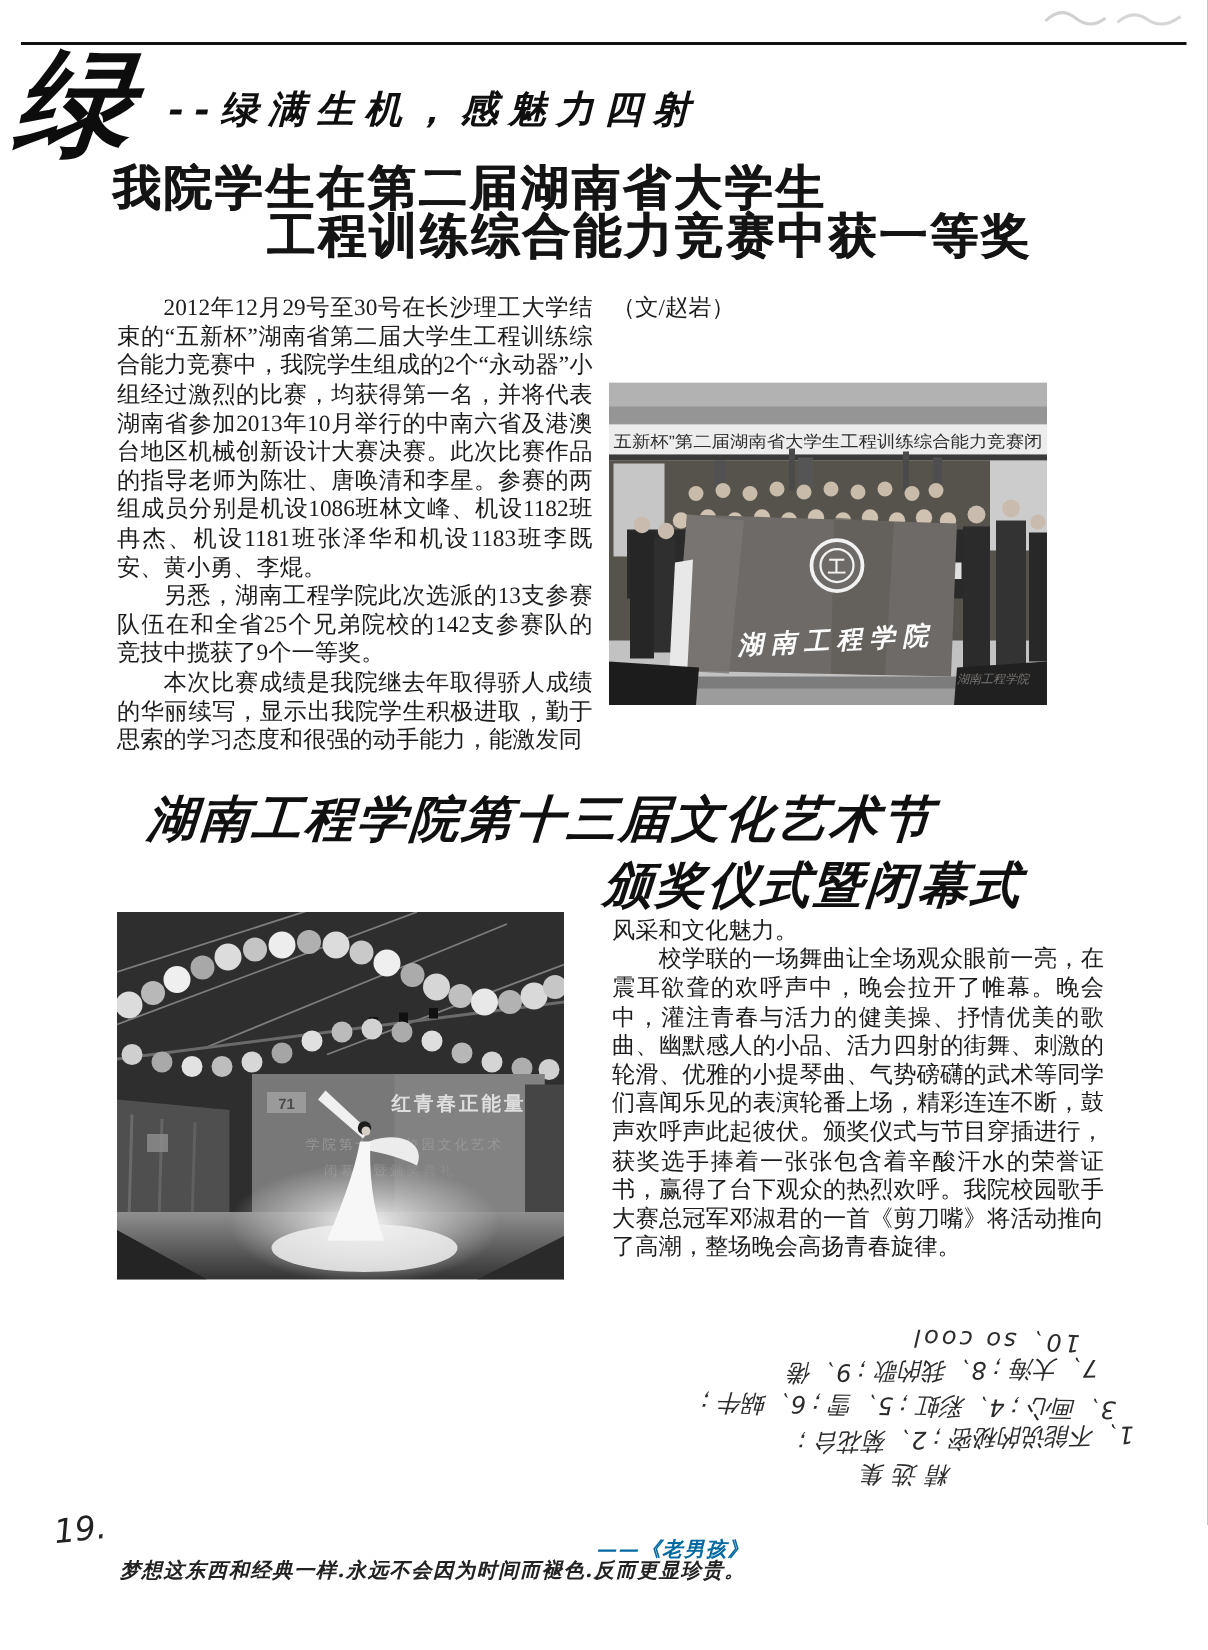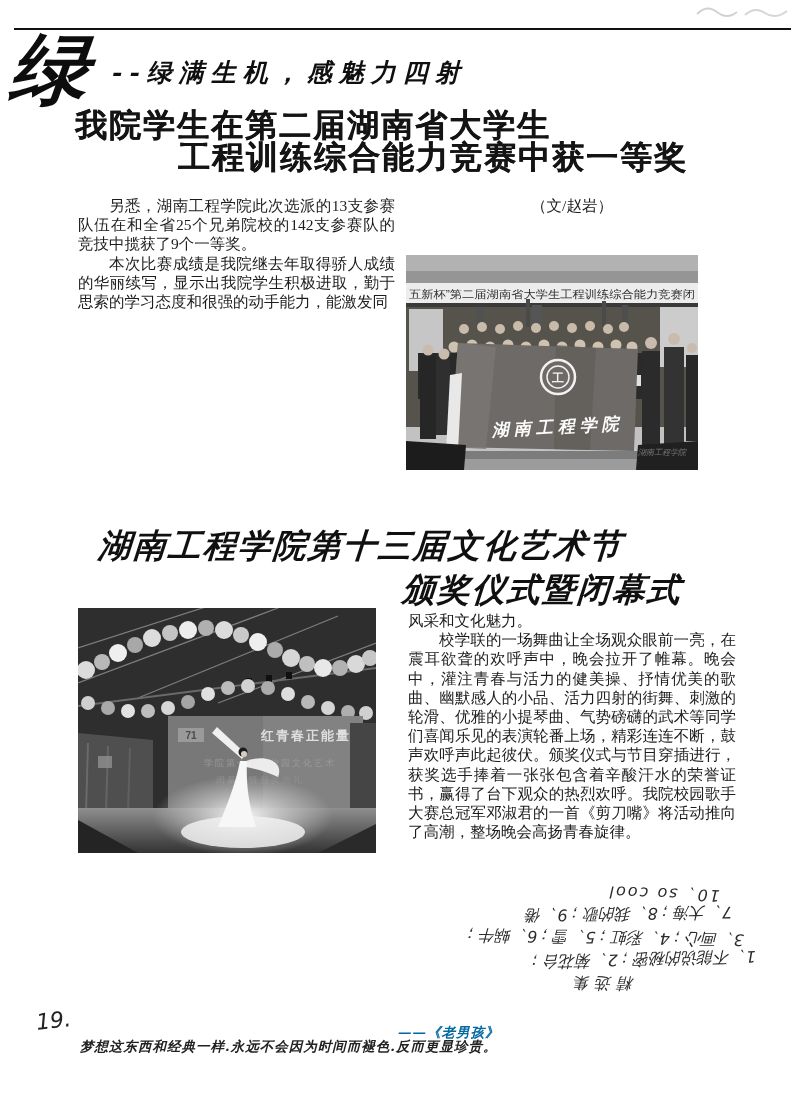--- a/index.html
+++ b/index.html
@@ -35,21 +35,21 @@
   .col {
     font-size:15.5px; line-height:19.2px; text-align:justify; color:#1c1c1c;
     font-family:"Liberation Serif","DejaVu Serif",serif;
   }
   .col p { margin:0; text-indent:2em; }
   .col p.noindent { text-indent:0; }
   .a1-left  { left:78px;  top:196px; width:317px; }
   .a1-right { left:408px; top:196px; width:328px; }
   .a2-right { left:408px; top:611px; width:328px; }
   .a2-left  { left:78px;  top:876px; width:317px; }
-  .byline  { text-align:center; margin-top:5px; text-indent:0 !important; }
+  .byline  { text-align:left; margin-top:5px; text-indent:0 !important; }
 
   
   .t2 {
     font-family:"DejaVu Serif",serif; font-weight:bold; font-style:italic;
     color:#101010; font-size:33px; letter-spacing:2px; white-space:nowrap;
     transform:skewX(-4deg);
   }
   .t2-l1 { left:98px;  top:524px; }
   .t2-l2 { left:402px; top:568px; }
 
@@ -97,20 +97,21 @@
     <path d="M50,13 Q60,4 70,11 T92,9" fill="none" stroke="#a5a5a5" stroke-width="2"></path>
   </svg>
 
   <div class="abs big-char">绿</div>
   <div class="abs slogan">--绿满生机，感魅力四射</div>
 
   <div class="abs t1 t1-l1">我院学生在第二届湖南省大学生</div>
   <div class="abs t1 t1-l2">工程训练综合能力竞赛中获一等奖</div>
 
   <div class="abs col a1-left">
+    <p>2012年12月29号至30号在长沙理工大学结束的“五新杯”湖南省第二届大学生工程训练综合能力竞赛中，我院学生组成的2个“永动器”小组经过激烈的比赛，均获得第一名，并将代表湖南省参加2013年10月举行的中南六省及港澳台地区机械创新设计大赛决赛。此次比赛作品的指导老师为陈壮、唐唤清和李星。参赛的两组成员分别是机设1086班林文峰、机设1182班冉杰、机设1181班张泽华和机设1183班李既安、黄小勇、李焜。</p>
     <p>另悉，湖南工程学院此次选派的13支参赛队伍在和全省25个兄弟院校的142支参赛队的竞技中揽获了9个一等奖。</p>
     <p>本次比赛成绩是我院继去年取得骄人成绩的华丽续写，显示出我院学生积极进取，勤于思索的学习态度和很强的动手能力，能激发同</p>
   </div>
 
   <div class="abs col a1-right">
     <p class="byline">（文/赵岩）</p>
   </div>
 
   <svg class="abs photo photo-1" width="292" height="215" viewBox="0 0 292 215">
     <rect x="0" y="0" width="292" height="215" fill="#c2c2c2"></rect>

